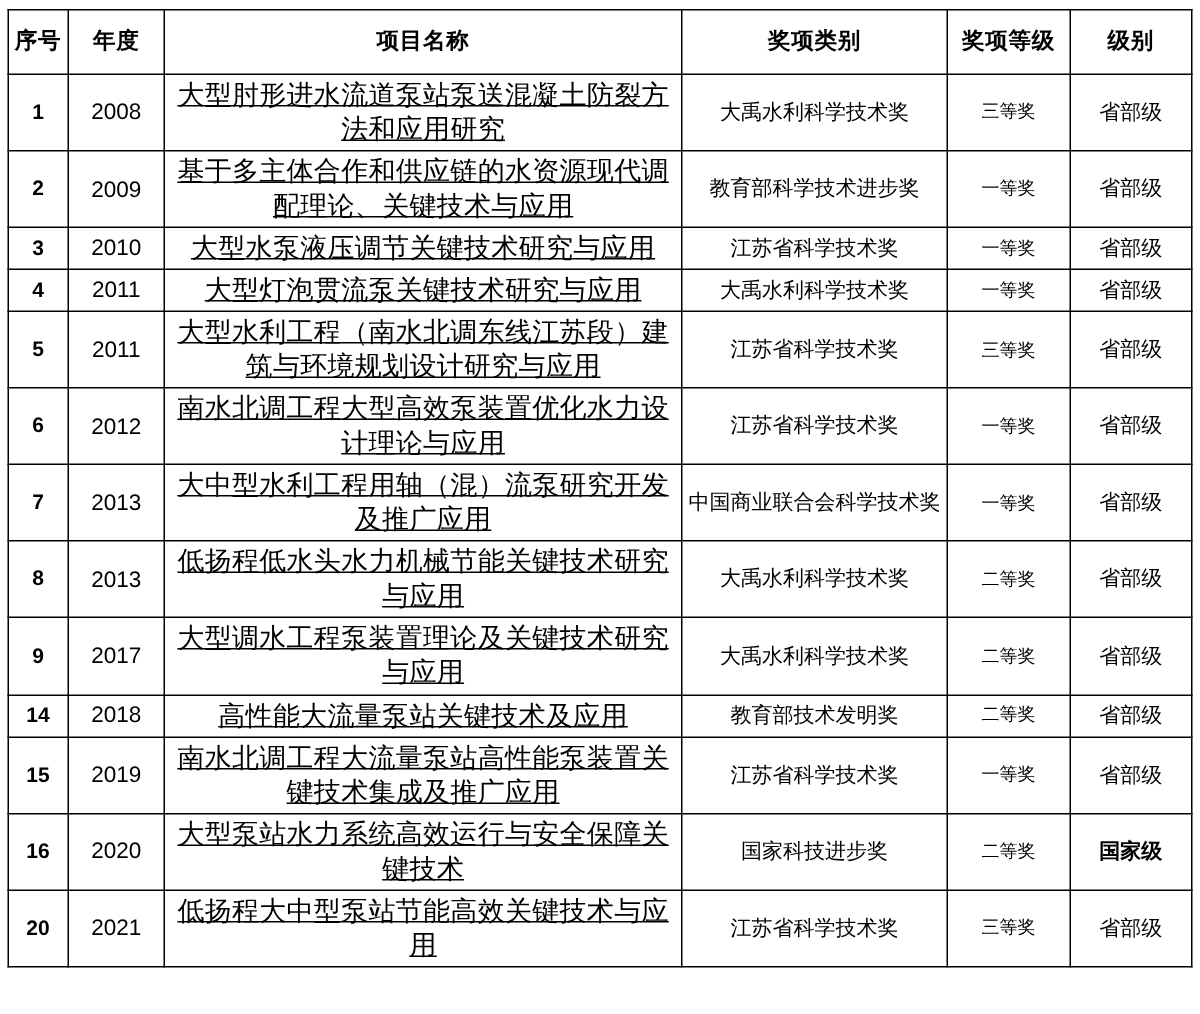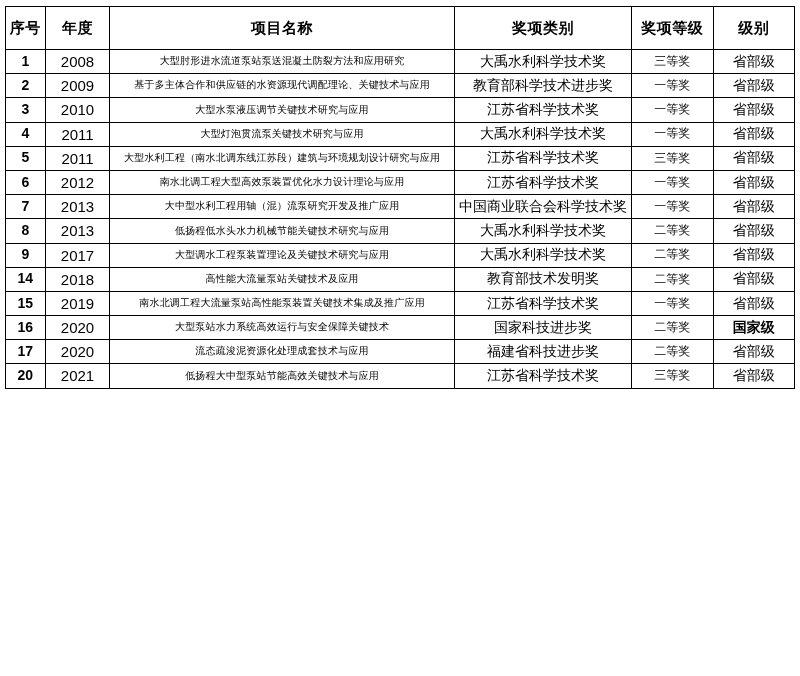--- a/index.html
+++ b/index.html
@@ -48,22 +48,23 @@
   .col-grade   { width: 78px; }
 
   td.cell-no {
     font-weight: bold;
     font-size: 14px;
   }
   td.cell-year {
     font-size: 15px;
   }
   td.cell-name {
-    font-size: 10px;
+    font-size: 18px;
     letter-spacing: 0.2px;
+    text-decoration: underline;
   }
   td.cell-type {
     font-size: 14px;
   }
   td.cell-level {
     font-size: 12px;
   }
   td.cell-grade {
     font-size: 14px;
   }
@@ -186,28 +187,20 @@
         </tr>
         <tr>
           <td class="cell-no">16</td>
           <td class="cell-year">2020</td>
           <td class="cell-name">大型泵站水力系统高效运行与安全保障关键技术</td>
           <td class="cell-type">国家科技进步奖</td>
           <td class="cell-level">二等奖</td>
           <td class="cell-grade bold-grade">国家级</td>
         </tr>
         <tr>
-          <td class="cell-no">17</td>
-          <td class="cell-year">2020</td>
-          <td class="cell-name">流态疏浚泥资源化处理成套技术与应用</td>
-          <td class="cell-type">福建省科技进步奖</td>
-          <td class="cell-level">二等奖</td>
-          <td class="cell-grade">省部级</td>
-        </tr>
-        <tr>
           <td class="cell-no">20</td>
           <td class="cell-year">2021</td>
           <td class="cell-name">低扬程大中型泵站节能高效关键技术与应用</td>
           <td class="cell-type">江苏省科学技术奖</td>
           <td class="cell-level">三等奖</td>
           <td class="cell-grade">省部级</td>
         </tr>
       </tbody>
   </table>
 </div>

